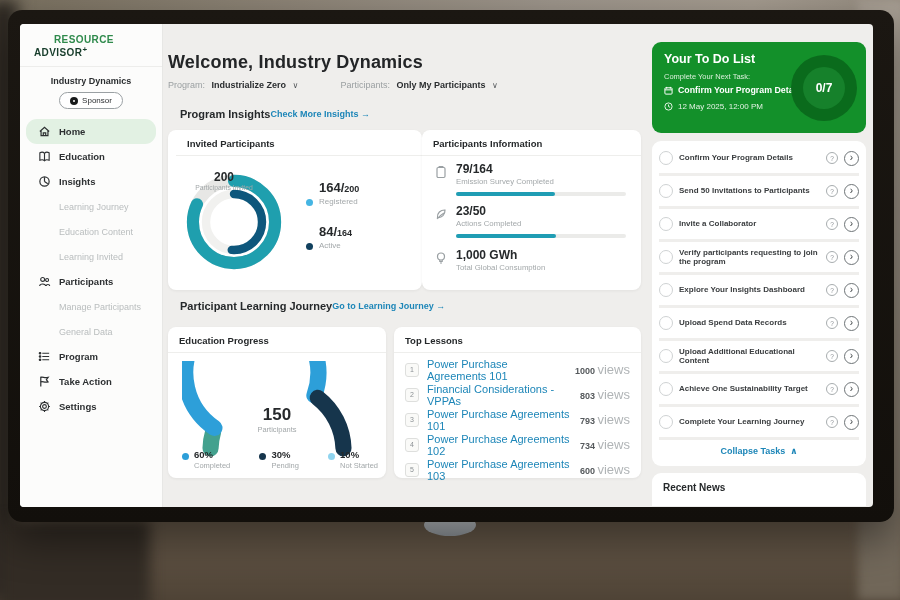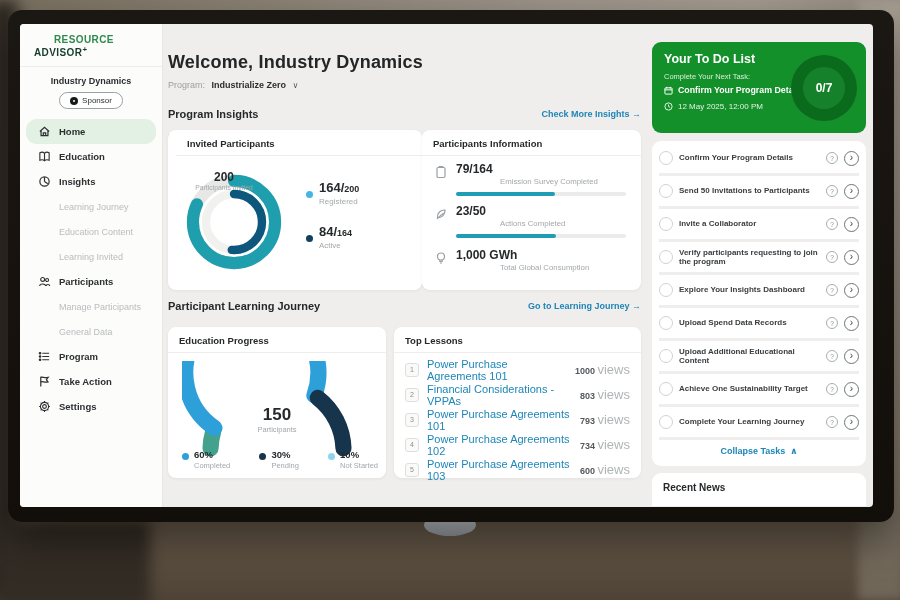--- a/index.html
+++ b/index.html
@@ -31,49 +31,49 @@
   .badge-dot{width:8px;height:8px;border-radius:50%;background:#17191a;position:relative;}
   .badge-dot::after{content:"";position:absolute;left:3px;top:3px;width:2px;height:2px;border-radius:50%;background:#fff;}
   .nav{display:flex;align-items:center;gap:8px;height:25px;padding-left:12px;margin:0 6px;
     font-size:9.5px;font-weight:bold;color:#2d3032;border-radius:11px;cursor:pointer;}
   .nav svg{flex:0 0 auto;}
   .nav.active{background:#e2f1e3;}
   .nav.sub{font-weight:normal;color:#b9bdbe;padding-left:33px;font-size:9px;}
 
   
   .h1{position:absolute;left:148px;top:16px;font-size:18px;font-weight:bold;color:#232527;letter-spacing:.2px;}
-  .filters{position:absolute;left:148px;top:56px;display:flex;gap:42px;font-size:9px;flex-direction:column;}
+  .filters{position:absolute;left:148px;top:56px;display:flex;gap:42px;font-size:9px;}
   .flabel{color:#9ba0a2;} .fvalue{font-weight:bold;color:#2b2e30;margin-left:4px;}
   .caret{color:#55595c;font-size:8px;margin-left:4px;}
-  .secrow{position:absolute;left:148px;width:473px;display:flex;justify-content:space-between;align-items:center;}
+  .secrow{position:absolute;left:160px;width:473px;display:flex;justify-content:flex-start;align-items:center;}
   .sec1{top:84px;} .sec2{top:276px;}
   .sectitle{font-size:11px;font-weight:bold;color:#26292b;}
   .seclink{font-size:9px;font-weight:bold;color:#1d86b8;cursor:pointer;}
   .card{position:absolute;background:#fff;border-radius:8px;box-shadow:0 1px 3px rgba(40,40,40,.06);}
   .cardA{left:148px;top:106px;width:246px;height:160px;padding-left:8px;}
   .cardB{left:402px;top:106px;width:219px;height:160px;}
   .cardC{left:148px;top:303px;width:218px;height:151px;}
   .cardD{left:374px;top:303px;width:247px;height:151px;}
   .card-h{padding:8px 11px 6px 11px;border-bottom:1px solid #eeeeec;font-size:9.5px;font-weight:bold;color:#26292b;}
 
   .donut-wrap{position:absolute;left:10px;top:36px;width:112px;height:112px;}
   .donut-center{position:absolute;left:0;top:40px;width:112px;text-align:center;}
   .dc-v{font-size:12px;font-weight:bold;color:#26292b;}
   .dc-l{font-size:6.8px;color:#a3a8aa;line-height:1.25;}
   .dlegend{position:absolute;left:138px;top:48px;display:flex;flex-direction:column;gap:16px;}
-  .dl-item{display:flex;gap:6px;align-items:center;}
+  .dl-item{display:flex;gap:6px;align-items:flex-end;}
   .dot{width:7px;height:7px;border-radius:50%;margin-top:4px;flex:0 0 auto;}
   .dl-main{font-size:13px;font-weight:bold;color:#26292b;}
   .dl-sub{font-size:9px;font-weight:bold;color:#26292b;}
   .dl-lab{font-size:8px;color:#a3a8aa;margin-top:1px;}
 
   .stat{position:absolute;left:12px;display:flex;gap:8px;align-items:flex-start;}
   .stat svg{margin-top:3px;}
   .st-v{font-size:12px;font-weight:bold;color:#26292b;}
-  .st-l{font-size:7.8px;color:#a3a8aa;margin-top:1px;margin-left:44px;}
+  .st-l{font-size:7.8px;color:#a3a8aa;margin-top:1px;}
   .bar{position:absolute;left:34px;width:170px;height:4px;border-radius:2px;background:#ebebe9;}
   .bar-fill{height:4px;border-radius:2px;}
 
   .gauge-wrap{position:absolute;left:14px;top:34px;width:190px;height:99px;}
   .gauge-center{position:absolute;left:14px;top:78px;width:190px;text-align:center;}
   .gc-v{font-size:17px;font-weight:bold;color:#26292b;}
   .gc-l{font-size:7.5px;color:#a3a8aa;}
   .glegend{position:absolute;left:14px;top:122px;width:196px;display:flex;justify-content:space-between;}
   .gl-item{display:flex;gap:5px;align-items:flex-start;}
   .gl-pct{font-size:9.5px;font-weight:bold;color:#26292b;}

